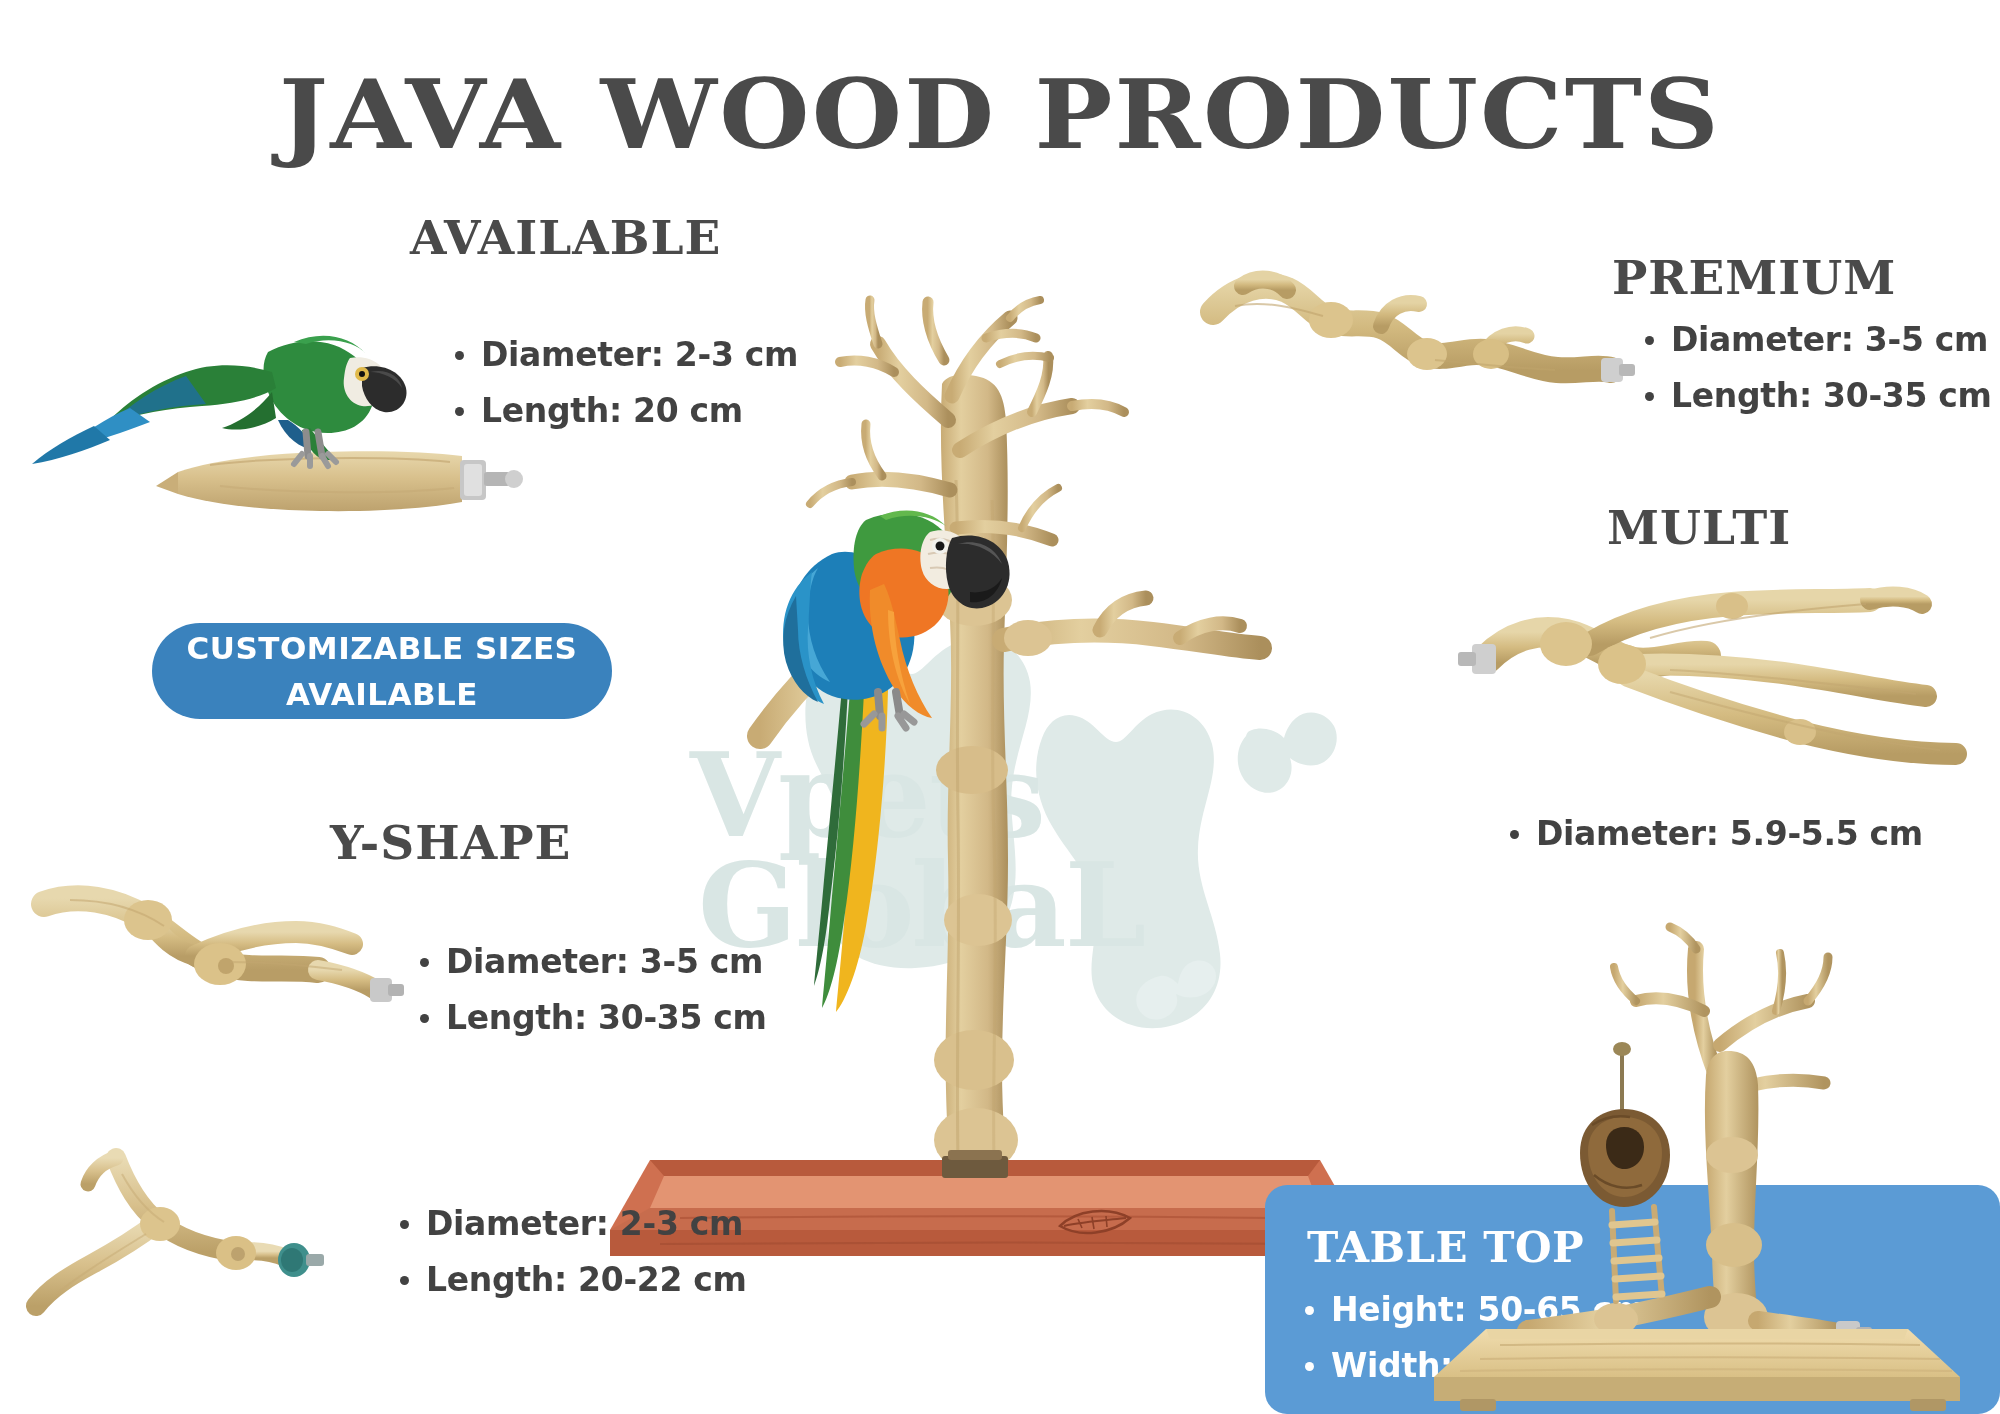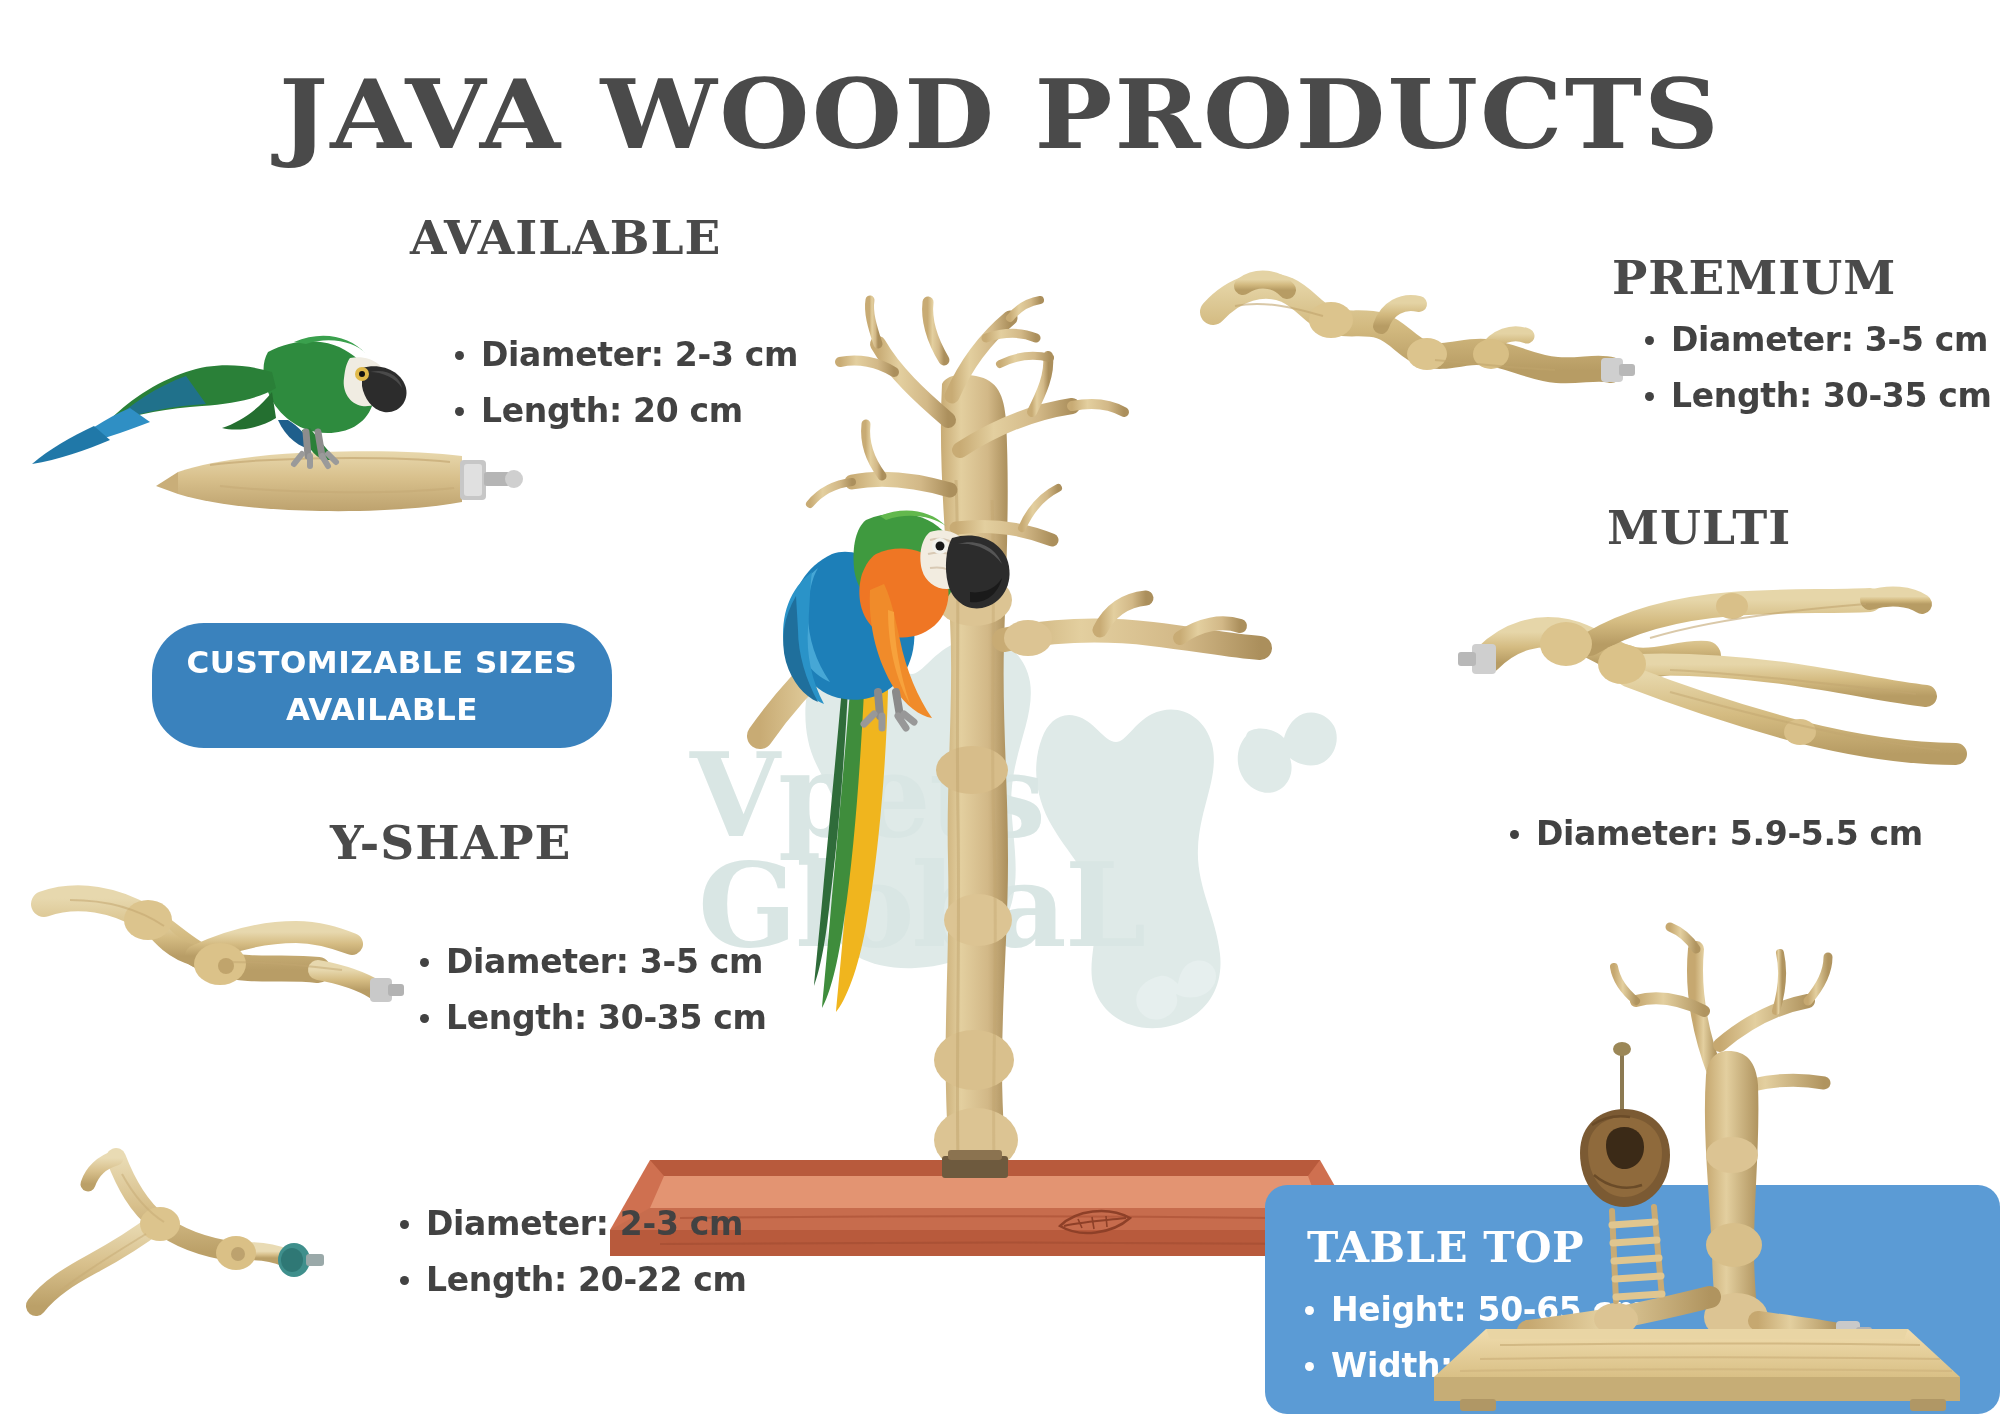--- a/index.html
+++ b/index.html
@@ -159,21 +159,21 @@
         <path d="M262 112 C248 130 230 142 212 148 C228 152 250 148 266 138 Z" fill="#246f30"></path>
         <path d="M268 140 C276 158 290 168 304 170 C298 156 288 146 278 140 Z" fill="#1f5f8c"></path>
         <path d="M292 150 C296 166 304 176 314 180 L326 180 C316 168 306 156 300 148 Z" fill="#2a8038"></path>
 
         <path d="M296 152 L298 176 M308 152 L312 176" stroke="#8d8d8d" stroke-width="7" stroke-linecap="round" fill="none"></path>
         <path d="M292 174 L284 184 M300 176 L300 186 M312 176 L318 186 M318 174 L326 182" stroke="#9a9a9a" stroke-width="6" stroke-linecap="round" fill="none"></path>
       </g>
     </svg>
   </div>
 
-  <div class="badge" style="left:152px; top:623px; width:460px; height:125px;">
+  <div class="badge" style="left:152px; top:623px; width:460px; height:96px;">
     <span>CUSTOMIZABLE SIZES</span>
     <span>AVAILABLE</span>
   </div>
 
   <div class="heading" style="left:1612px; top:250px;">PREMIUM</div>
   <ul class="blist" style="left:1645px; top:323px;">
     <li>
         <span class="dot"></span>
         <span>Diameter: 3-5 cm</span>
       </li>

